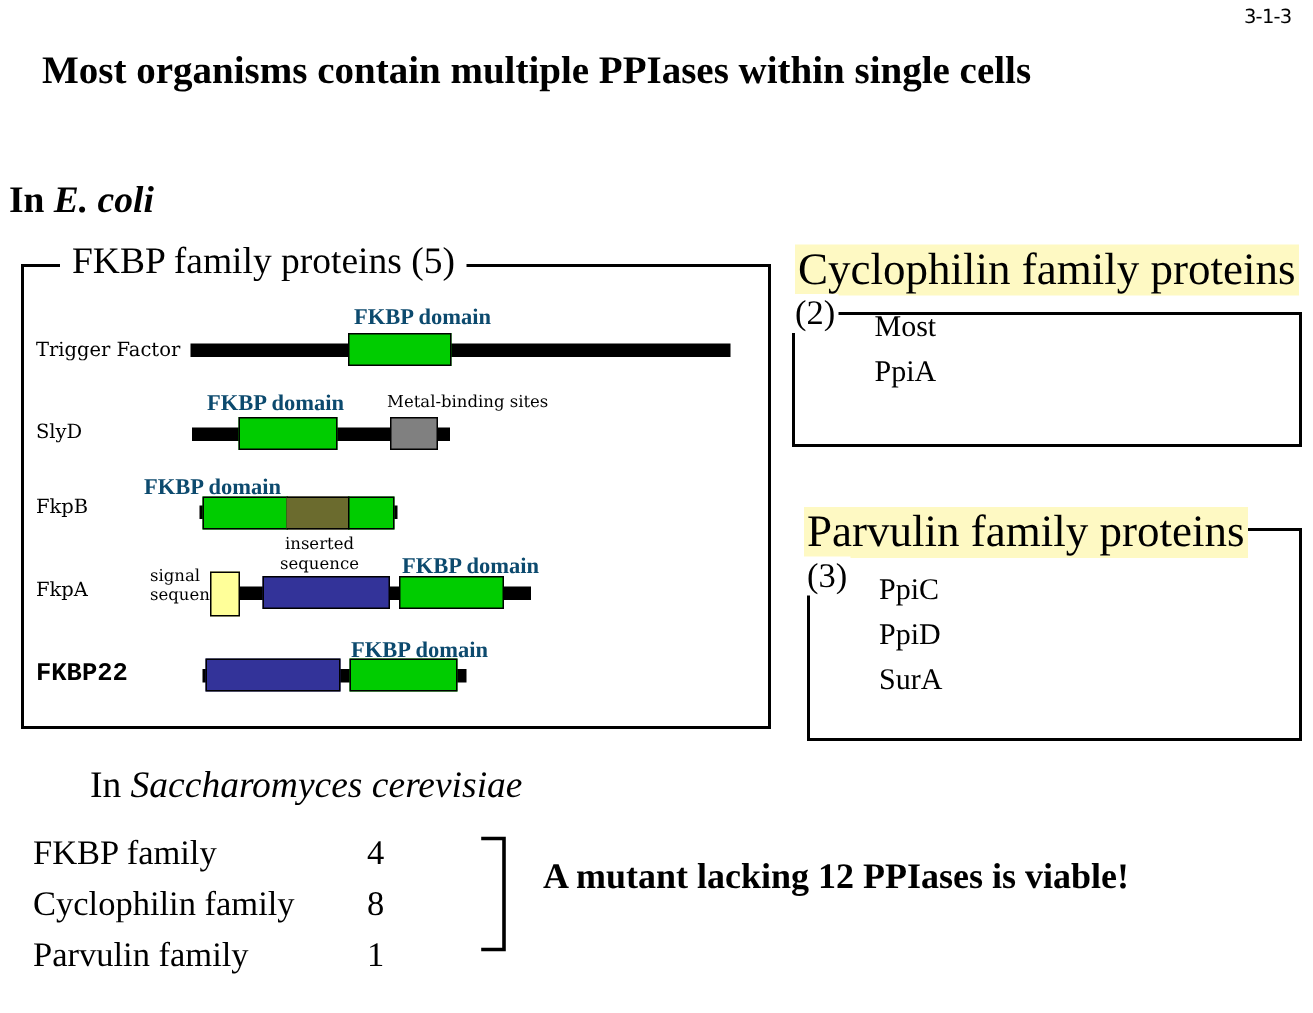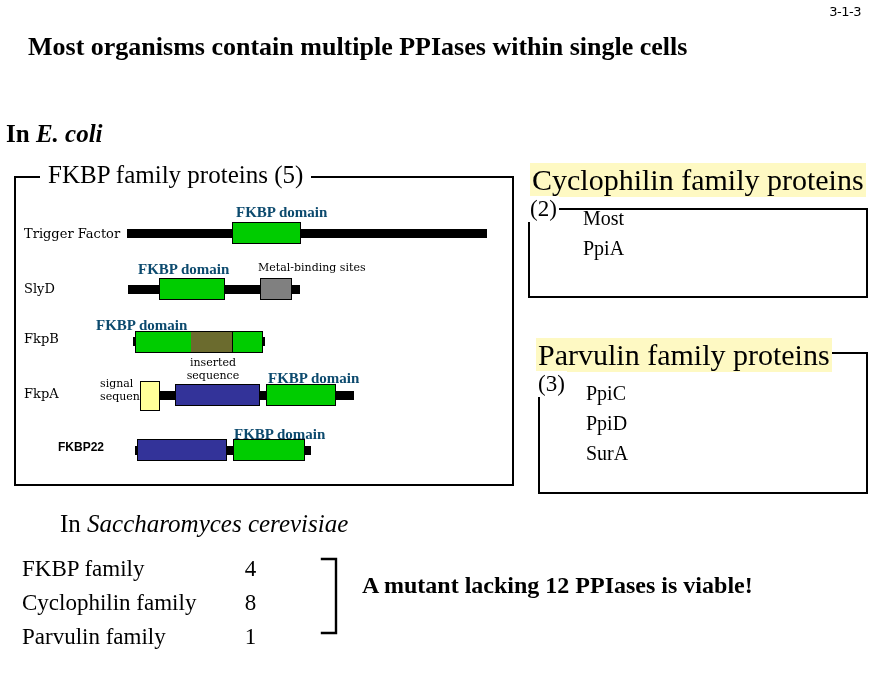--- a/index.html
+++ b/index.html
@@ -69,24 +69,23 @@
 
   
   .prow { position: absolute; }
   .prow-label {
     position: absolute;
     font-family: "DejaVu Serif", serif;
     font-size: 13px;
     white-space: nowrap;
   }
   .prow-label.bold {
-    font-family: Liberation Sans, sans-serif;
-    font-weight: bold;
-    font-size: 12px;
-    margin-left: 34px;
+    font-family: Liberation Mono, monospace;
+    font-weight: bold;
+    font-size: 17px;
   }
   .backbone {
     position: absolute;
     background: #000000;
     height: 9px;
   }
   .seg {
     position: absolute;
     border: 1px solid #000;
     box-sizing: border-box;

